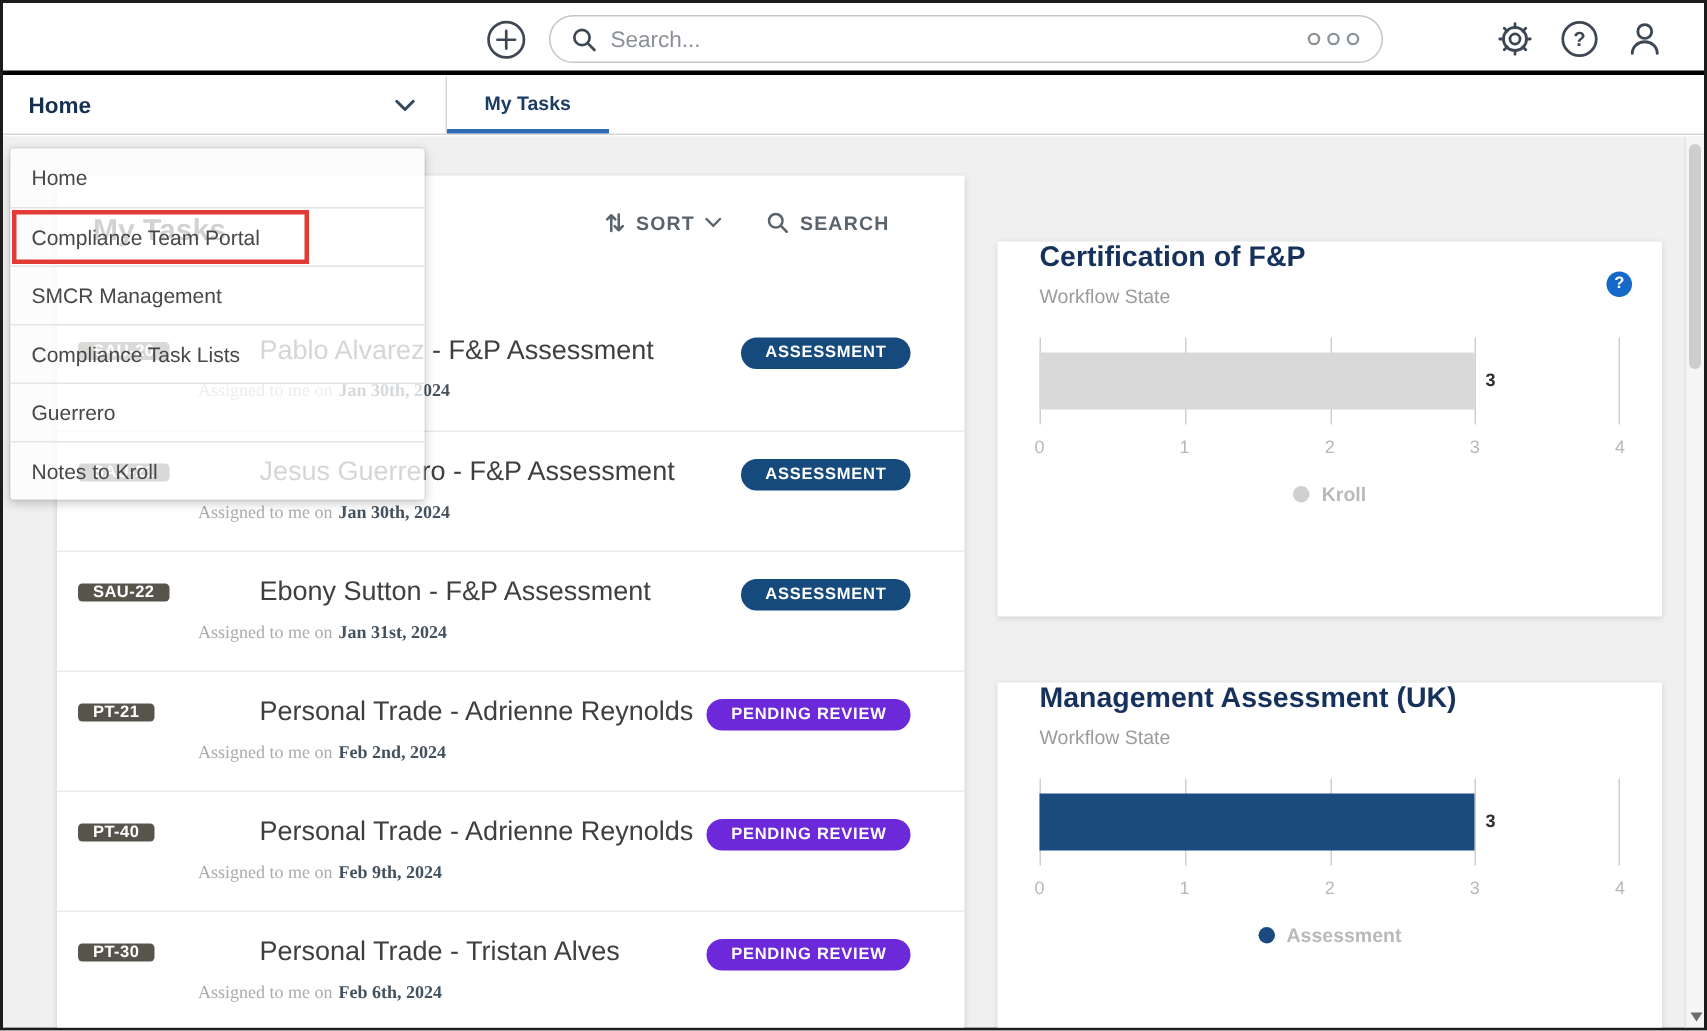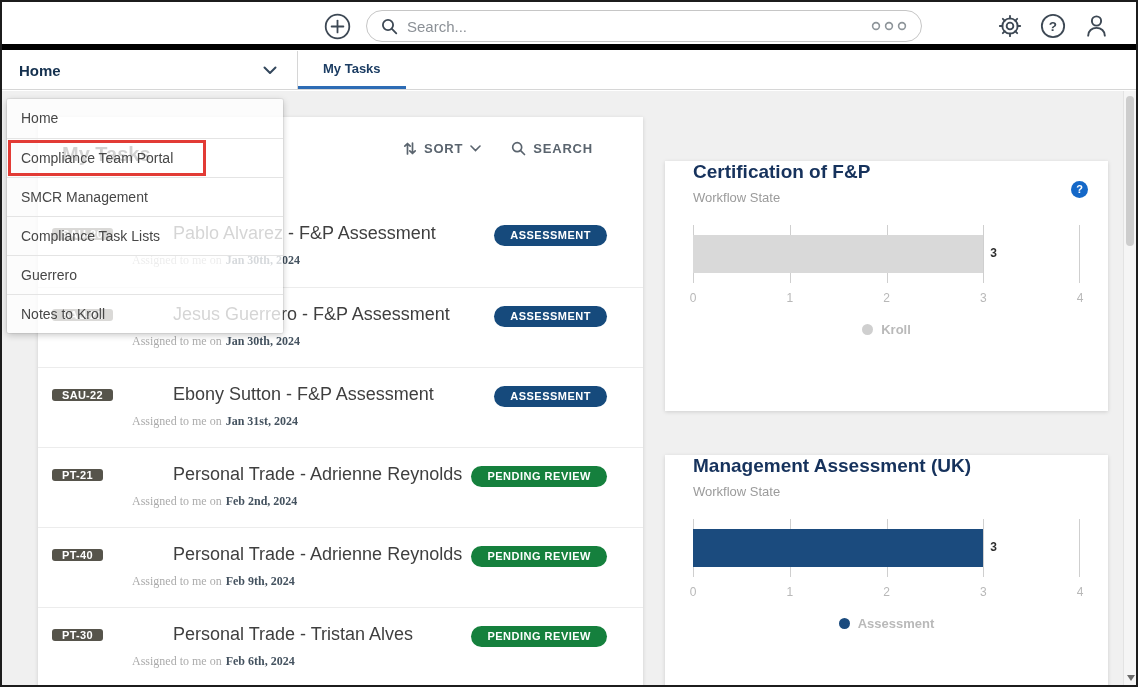--- a/index.html
+++ b/index.html
@@ -2,21 +2,21 @@
 <html><head>
 <meta charset="utf-8">
 <style>
   * { margin:0; padding:0; box-sizing:border-box; }
   body { font-family:"Liberation Sans", sans-serif; background:#888; }
   .page { position:relative; width:1138px; height:687px; background:#fff;
           border:2px solid #1c1c1c; overflow:hidden; }
 
   
   .topbar { position:absolute; top:0; left:0; right:0; height:48px; background:#fff;
-            border-bottom:6px solid #000000; }
+            border-bottom:3px solid #000000; }
   .plus-btn { position:absolute; left:322px; top:11px; width:27px; height:27px; cursor:pointer; }
   .search-pill { position:absolute; left:364px; top:8px; width:556px; height:32px;
                  border:1px solid #c6c6c6; border-radius:17px; display:flex; align-items:center;
                  padding:0 14px; background:#fff; }
   .search-pill input { border:none; outline:none; flex:1; font-family:"Liberation Sans",sans-serif;
                        font-size:15px; color:#555; margin-left:9px; background:transparent; }
   .search-pill input::placeholder { color:#8b9096; }
   .ellipsis { margin-left:auto; display:flex; align-items:center; cursor:pointer; }
   .topbar-icons { position:absolute; right:26px; top:10px; display:flex; gap:17px; align-items:center; }
   .topbar-icons > span { display:inline-flex; cursor:pointer; }
@@ -59,21 +59,21 @@
   .ref-badge { position:absolute; left:14px; top:21px; background:#56544b; color:#fff;
                font-size:11px; font-weight:700; letter-spacing:0.3px; padding:0 10px;
                border-radius:3px; }
   .task-title { position:absolute; left:94px; top:16px; font-size:18px; color:#3f3f3f;margin-left:41px; }
   .task-sub { position:absolute; left:94px; top:46px; font-size:12px; color:#ababab;font-family:Liberation Serif, serif; }
   .task-date { margin-left:4px; font-weight:700; color:#44525f; }
   .pill { position:absolute; right:36px; top:18px; height:21px; line-height:21px;
           border-radius:11px; color:#fff; font-size:11px; font-weight:700;
           letter-spacing:0.5px; padding:0 16px; }
   .pill.navy { background:#164a7c; }
-  .pill.cyan { background:#15803d; }
+  .pill.cyan { background:#6d28d9; }
 
   
   .right-col { position:absolute; left:663px; top:26px; width:443px; }
   .chart-card { position:relative; background:#fff; box-shadow:0 1px 4px rgba(0,0,0,0.14);
                 margin-bottom:15px; }
   .chart-card.c1 { height:250px; }
   .chart-card.c2 { height:270px; }
   .chart-help { position:absolute; top:20px; right:20px; width:17px; height:17px;
                 background:#1468c8; border-radius:50%; color:#fff; font-size:11px;
                 font-weight:700; text-align:center; line-height:17px; cursor:pointer; }

